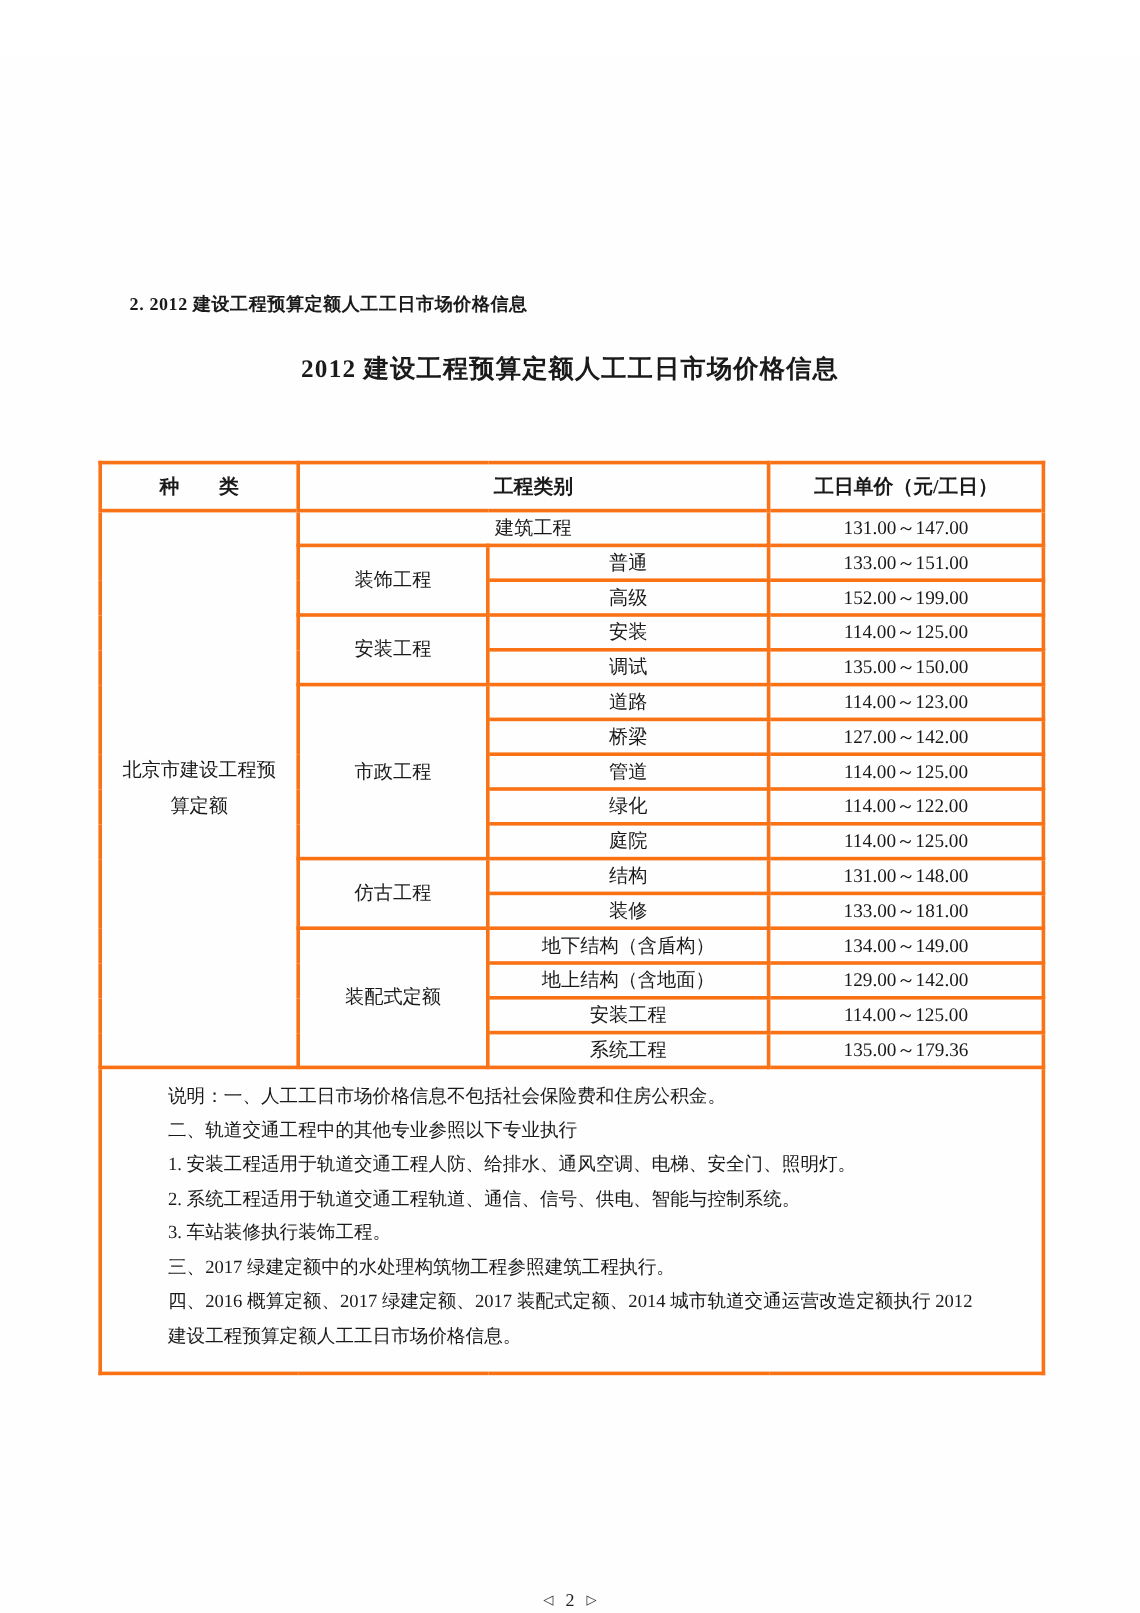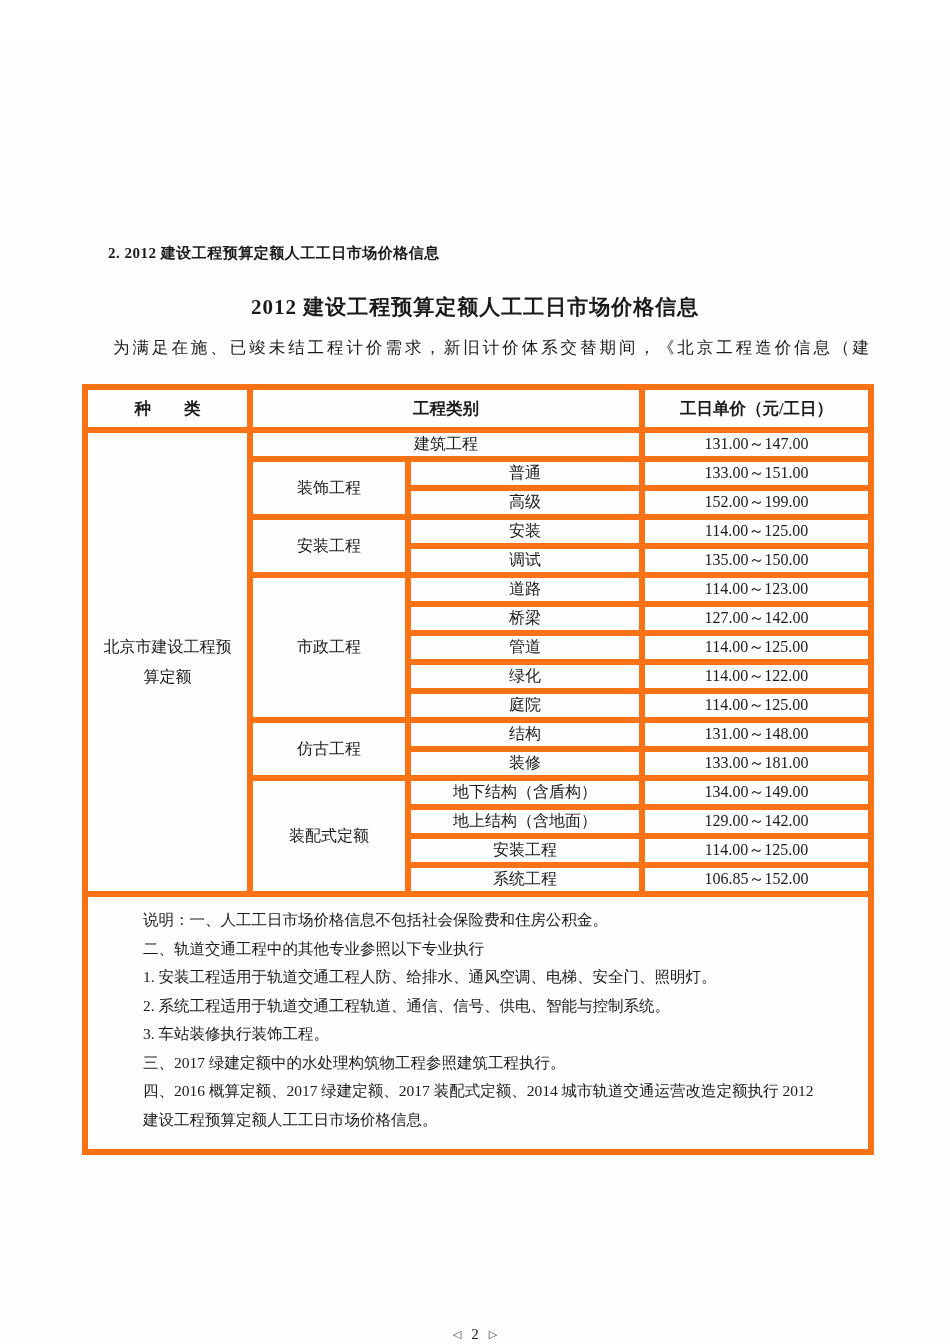--- a/index.html
+++ b/index.html
@@ -58,21 +58,21 @@
   table.price-table {
     position: absolute;
     left: 82px;
     top: 338px;
     border-collapse: collapse;
     table-layout: fixed;
     border: 2px solid #1c1c1c;
     font-size: 16px;
   }
   .price-table th, .price-table td {
-    border: 6px solid #f97316;
+    border: 3px solid #f97316;
     text-align: center;
     vertical-align: middle;
     padding: 0;
     font-weight: normal;
   }
   .price-table thead th {
     height: 37px;
     font-weight: bold;
     border-bottom: 2px solid #1c1c1c;
     font-size: 16.5px;
@@ -122,21 +122,20 @@
 </head>
 <body>
 
 <div class="page">
 
   <div class="section-heading">2. 2012 建设工程预算定额人工工日市场价格信息</div>
 
   <div class="doc-title">2012 建设工程预算定额人工工日市场价格信息</div>
 
   <div class="intro">
-    <div class="line1">为满足在施、已竣未结工程计价需求，新旧计价体系交替期间，《北京工程造价信息（建</div>
   </div>
 
   <table class="price-table">
     <colgroup>
       <col style="width:165px">
       <col style="width:158px">
       <col style="width:234px">
       <col style="width:229px">
     </colgroup>
     <thead>
@@ -213,21 +212,21 @@
       <tr class="data-row">
         <td>地上结构（含地面）</td>
         <td>129.00～142.00</td>
       </tr>
       <tr class="data-row">
         <td>安装工程</td>
         <td>114.00～125.00</td>
       </tr>
       <tr class="data-row">
         <td>系统工程</td>
-        <td>106.85～152.00</td>
+        <td>135.00～179.36</td>
       </tr>
 
       <tr>
         <td colspan="4" class="notes-cell">
           <div>说明：一、人工工日市场价格信息不包括社会保险费和住房公积金。</div>
           <div>二、轨道交通工程中的其他专业参照以下专业执行</div>
           <div>1. 安装工程适用于轨道交通工程人防、给排水、通风空调、电梯、安全门、照明灯。</div>
           <div>2. 系统工程适用于轨道交通工程轨道、通信、信号、供电、智能与控制系统。</div>
           <div>3. 车站装修执行装饰工程。</div>
           <div>三、2017 绿建定额中的水处理构筑物工程参照建筑工程执行。</div>

